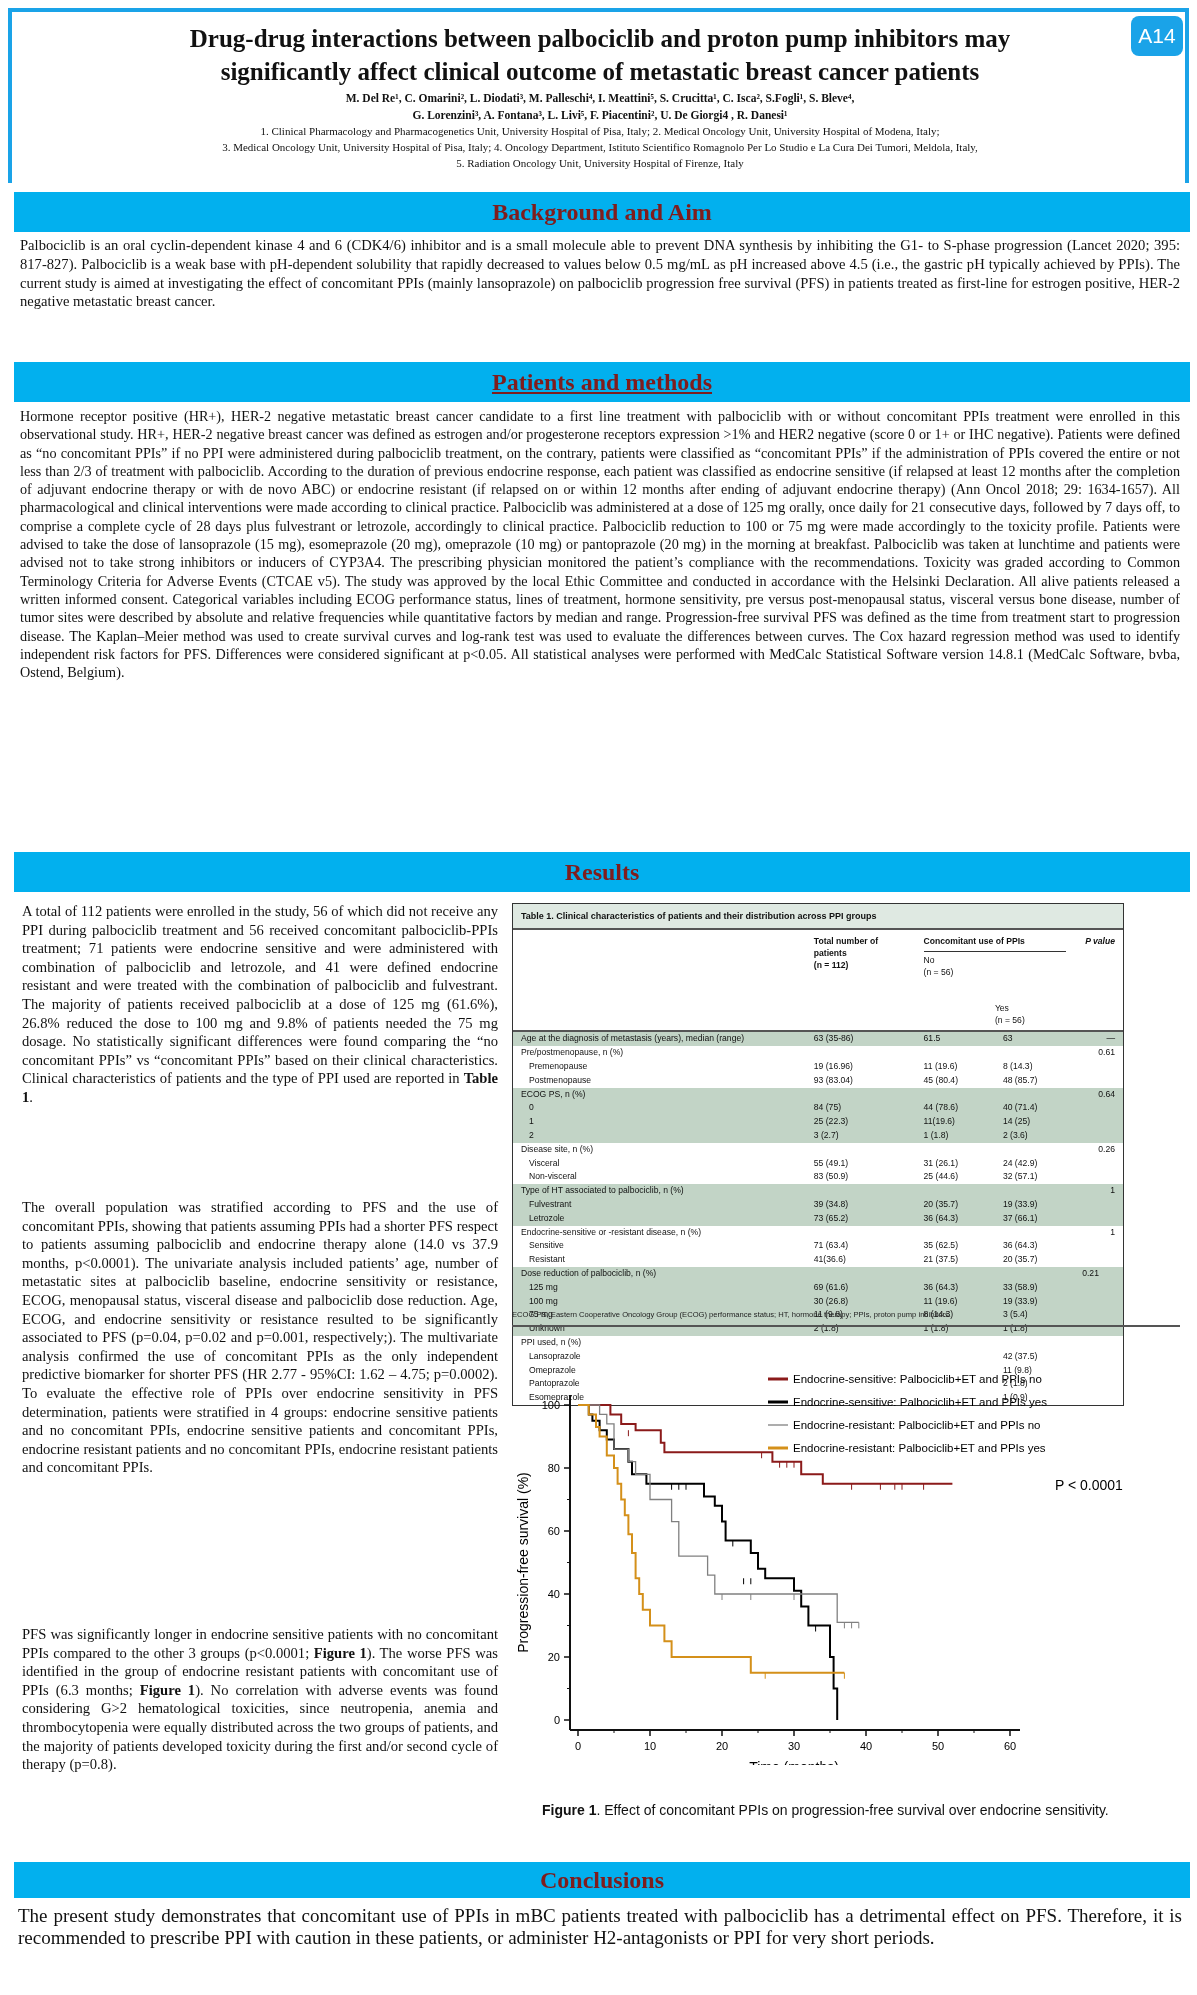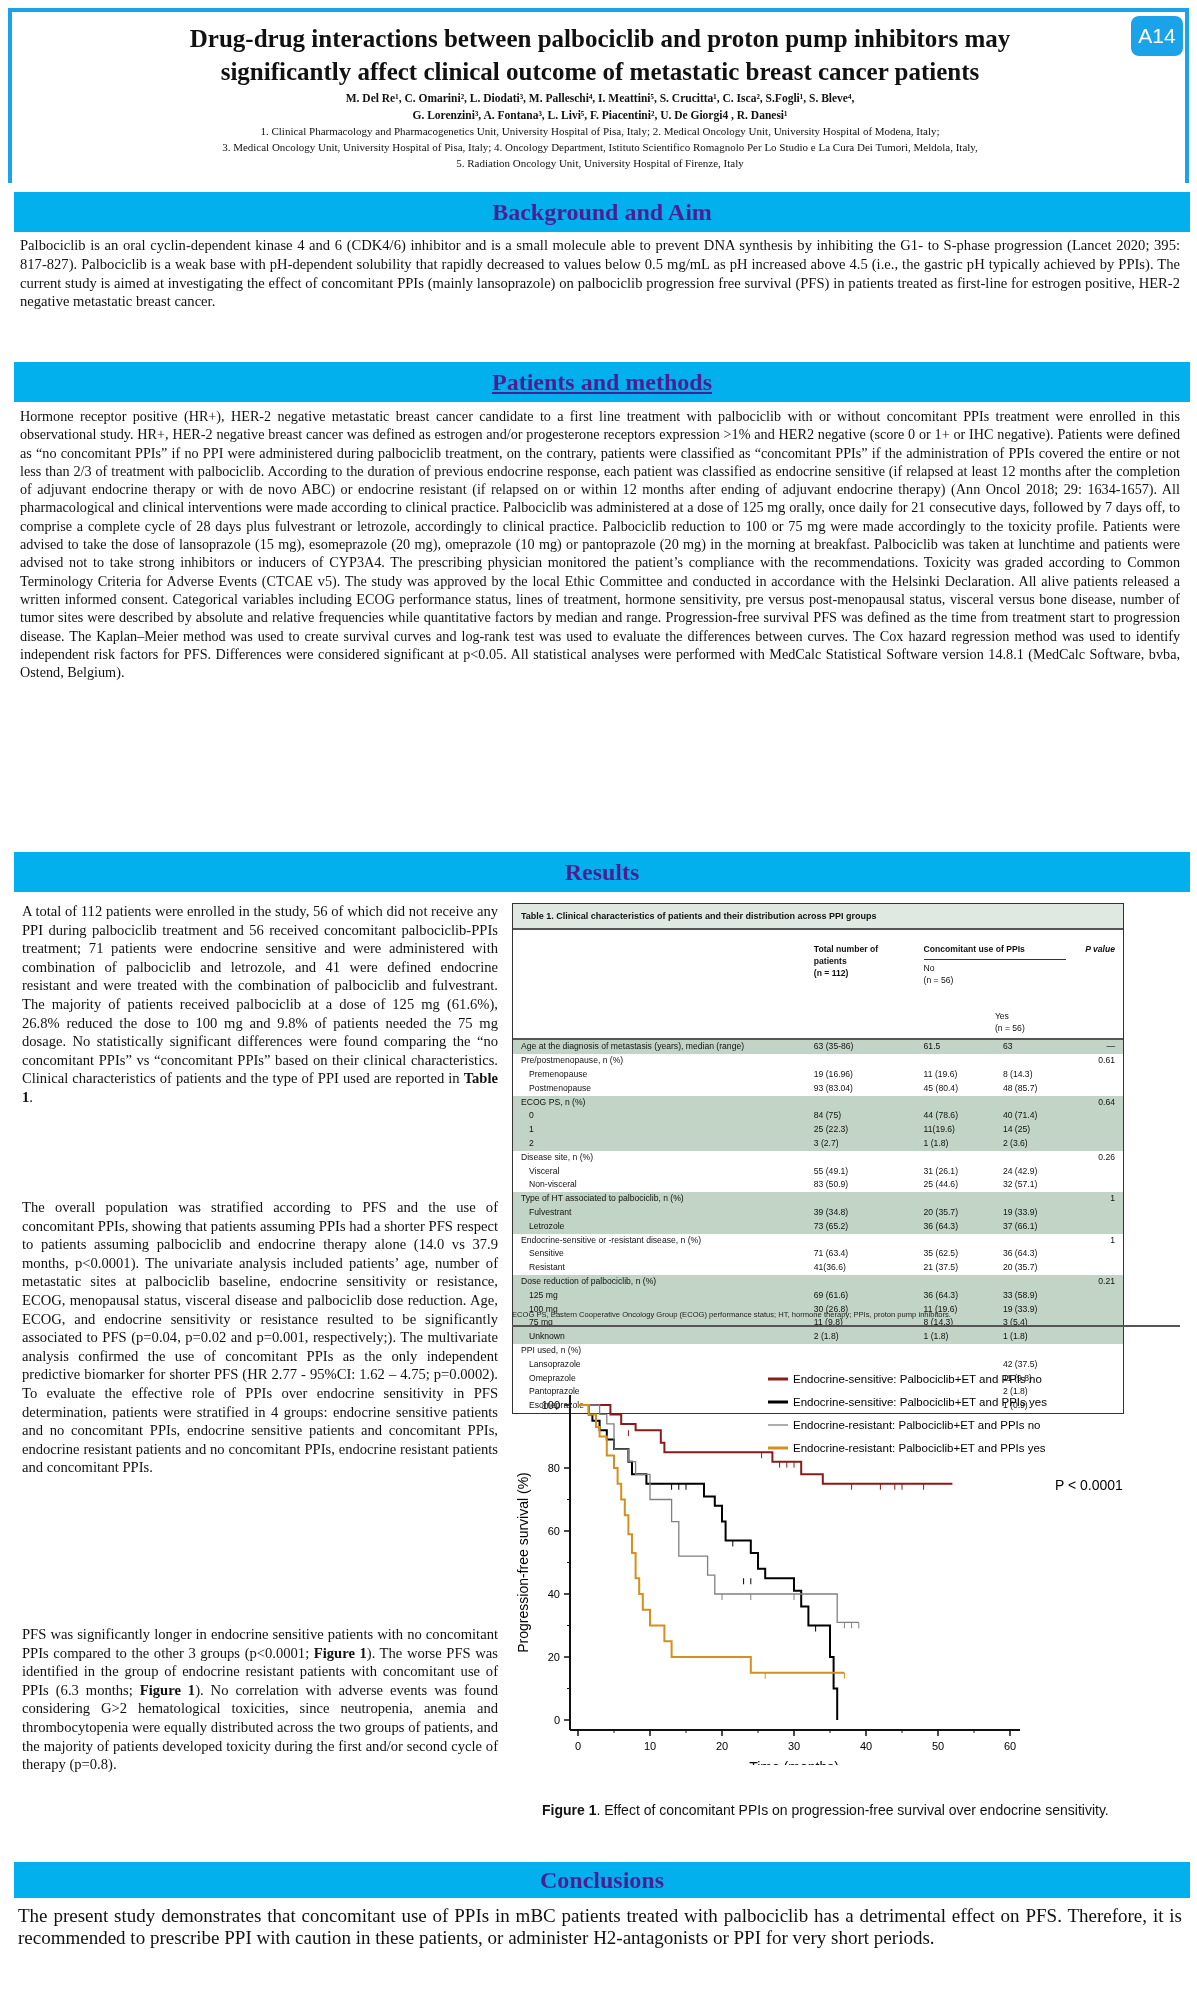--- a/index.html
+++ b/index.html
@@ -2,28 +2,28 @@
 <html><head>
 <meta charset="utf-8">
 <style>
   * { box-sizing: border-box; margin: 0; padding: 0; }
   body { width: 1197px; height: 1995px; background: #fff; font-family: "Liberation Serif", serif; color: #111; position: relative; overflow: hidden; }
   .frame { position: absolute; left: 8px; top: 8px; width: 1181px; height: 175px; border: 4px solid #1aa3e8; border-bottom: none; }
   .title { position: absolute; left: 60px; top: 22px; width: 1080px; text-align: center; font-family: "Liberation Serif", serif; font-weight: bold; font-size: 25px; line-height: 33px; }
   .badge { position: absolute; right: 14px; top: 16px; width: 52px; height: 40px; background: #1aa3e8; color: #fff; border-radius: 8px; font-family: "Liberation Sans", sans-serif; font-size: 21px; display: flex; align-items: center; justify-content: center; }
   .authors { position: absolute; left: 60px; top: 90px; width: 1080px; text-align: center; font-weight: bold; font-size: 11.5px; line-height: 17px; }
   .affil { position: absolute; left: 40px; top: 123px; width: 1120px; text-align: center; font-size: 11px; line-height: 16px; }
-  .sec-head { position: absolute; left: 14px; width: 1176px; height: 40px; background: #02b0ee; color: #4c1d95; text-align: center; font-size: 24px; font-weight: bold; line-height: 40px; }
+  .sec-head { position: absolute; left: 14px; width: 1176px; height: 40px; background: #02b0ee; color: #7f1d1d; text-align: center; font-size: 24px; font-weight: bold; line-height: 40px; }
   .para { position: absolute; text-align: justify; font-size: 14.2px; line-height: 19px; }
   .left-col { position: absolute; left: 22px; width: 476px; font-size: 14.6px; line-height: 18.6px; text-align: justify; }
   table.t1 { border-collapse: collapse; font-family: "Liberation Sans", sans-serif; font-size: 8.6px; width: 100%; }
   .tbl-wrap { position: absolute; left: 512px; top: 903px; width: 612px; border: 1px solid #333; }
   .tbl-cap { background: #dfe9e2; font-weight: bold; font-family: "Liberation Sans", sans-serif; font-size: 9px; padding: 7px 8px; border-bottom: 2px solid #555; }
   .t1 td { padding: 1px 8px; vertical-align: top; line-height: 11.8px; }
-  .t1 .hdr td { font-weight: bold; padding-top: 14px; padding-bottom: 4px; }
+  .t1 .hdr td { font-weight: bold; padding-top: 6px; padding-bottom: 4px; }
   .t1 tr.g td { background: #c2d4c6; }
   .t1 .sub { padding-left: 16px; }
   .tbl-note { position: absolute; left: 512px; top: 1310px; font-family: "Liberation Sans", sans-serif; font-size: 7.6px; color: #222; }
   .tbl-rule { position: absolute; left: 512px; top: 1325px; width: 668px; border-top: 2px solid #555; }
   .chart { position: absolute; left: 500px; top: 1345px; width: 690px; height: 420px; }
   .fig-cap { position: absolute; left: 542px; top: 1800px; width: 600px; font-family: "Liberation Sans", sans-serif; font-size: 14px; line-height: 20px; text-align: justify; }
   .concl { position: absolute; left: 18px; top: 1905px; width: 1164px; font-size: 19px; line-height: 22px; text-align: justify; }
 </style>
 </head>
 <body>
@@ -197,21 +197,21 @@
           <td>41(36.6)</td>
           <td>21 (37.5)</td>
           <td>20 (35.7)</td>
           <td style="text-align: right;"></td>
         </tr>
         <tr class="g">
           <td>Dose reduction of palbociclib, n (%)</td>
           <td></td>
           <td></td>
           <td></td>
-          <td style="text-align: right;">0.21</td>
+          <td style="">0.21</td>
         </tr>
         <tr class="g">
           <td class="sub">125 mg</td>
           <td>69 (61.6)</td>
           <td>36 (64.3)</td>
           <td>33 (58.9)</td>
           <td style="text-align: right;"></td>
         </tr>
         <tr class="g">
           <td class="sub">100 mg</td>

